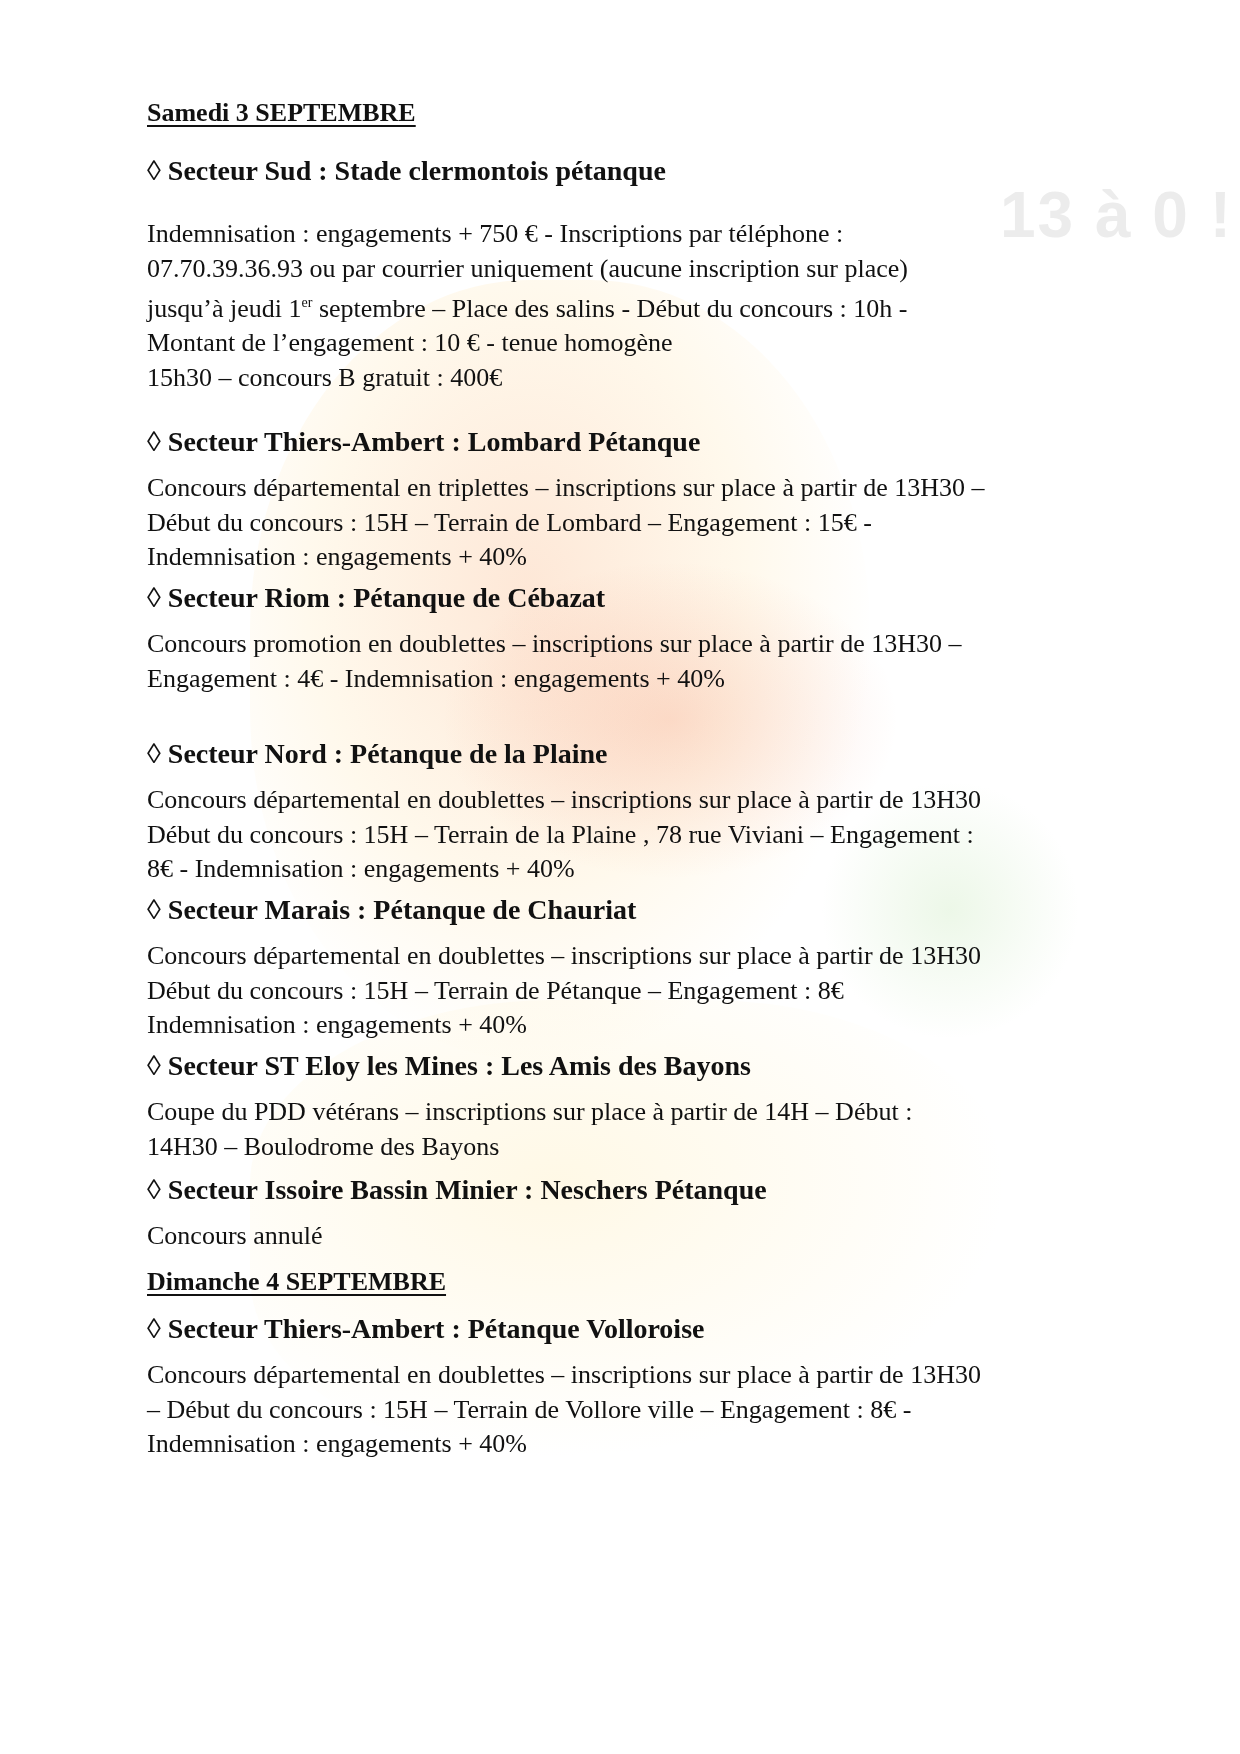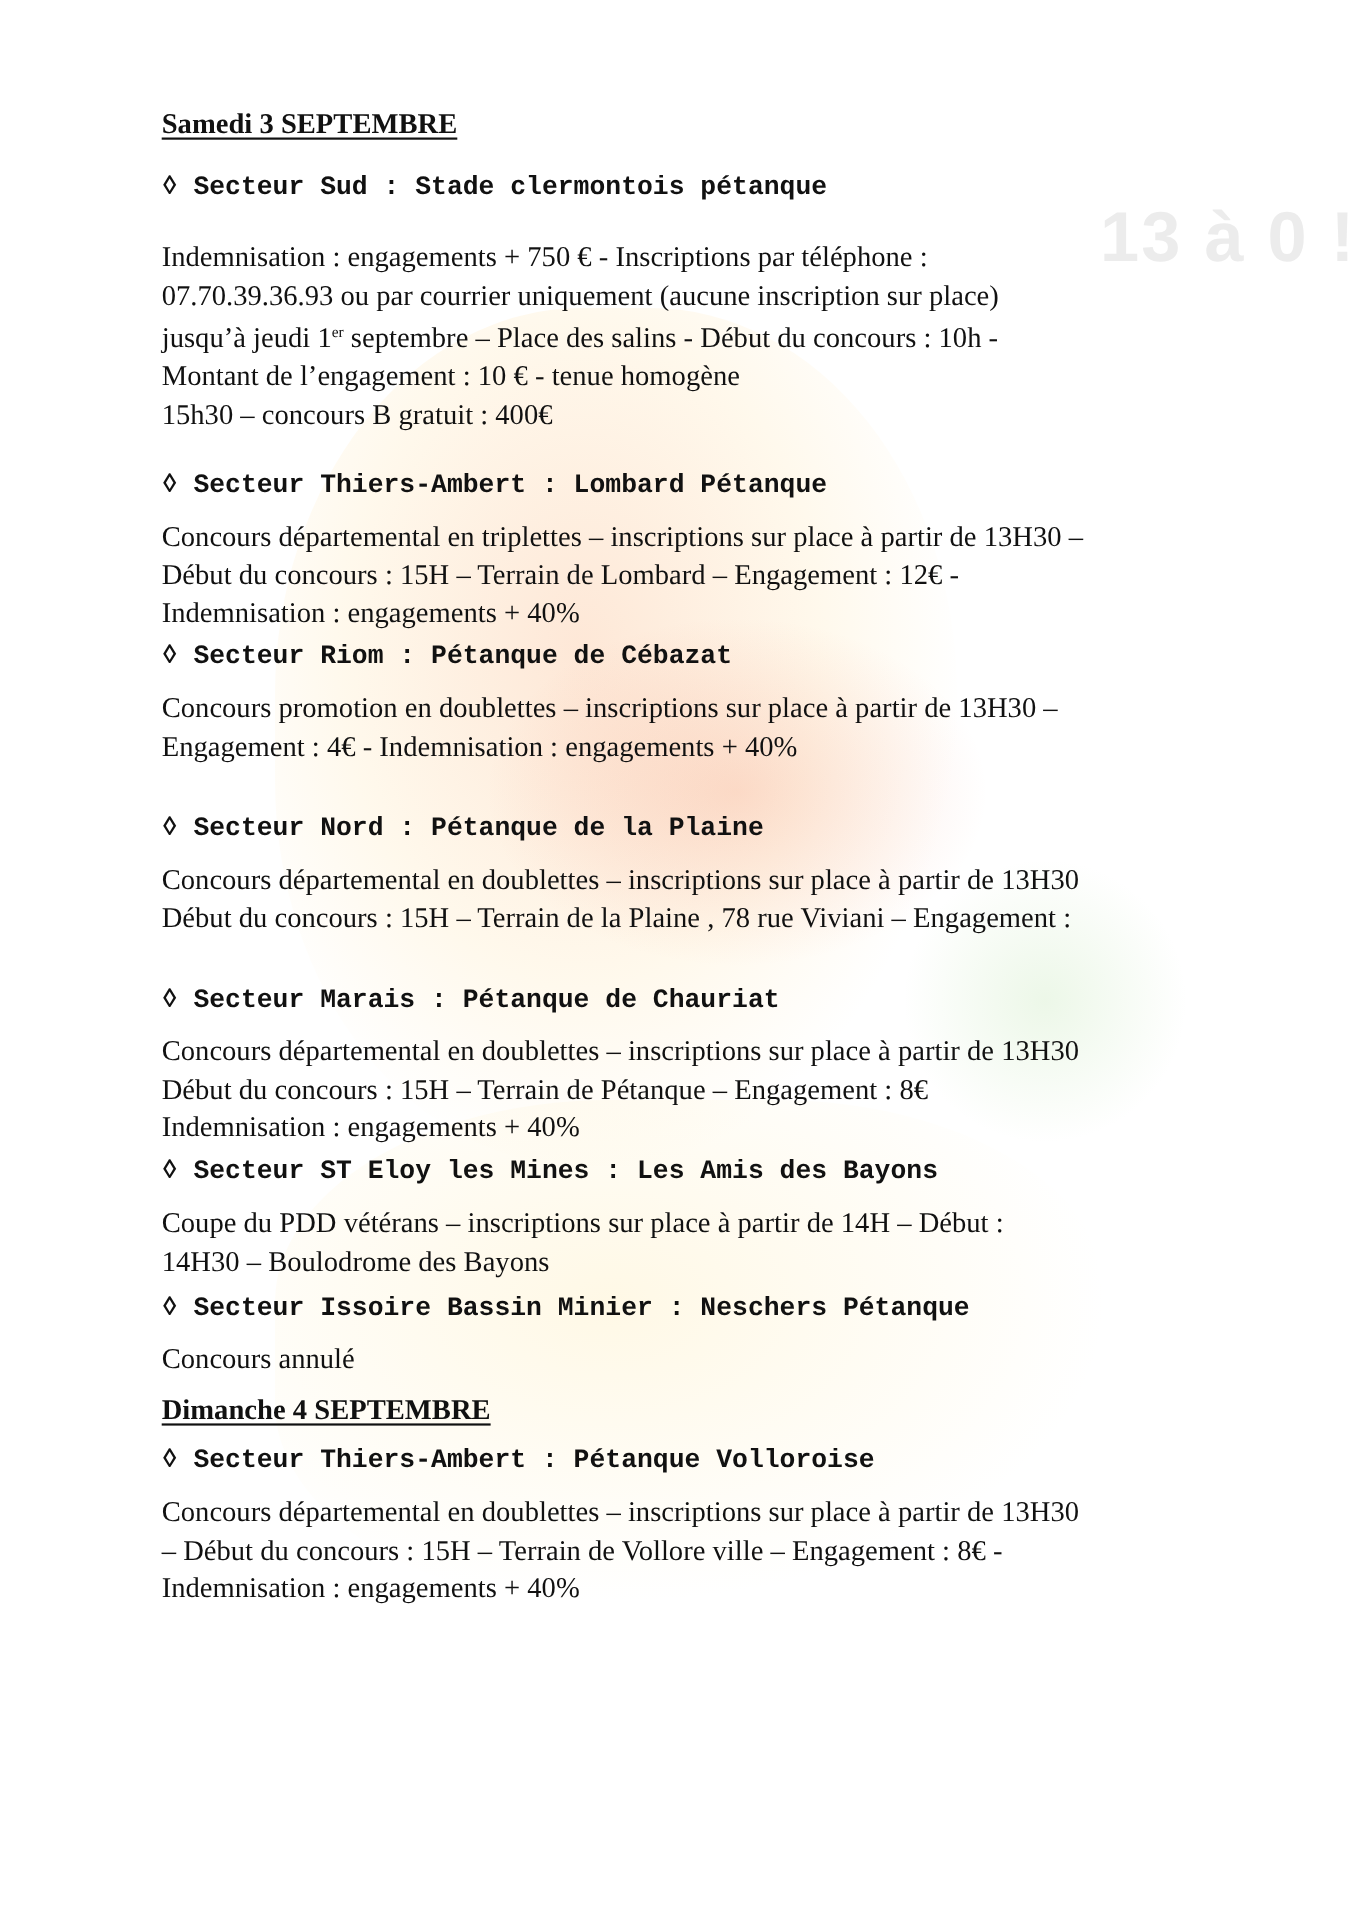--- a/index.html
+++ b/index.html
@@ -17,21 +17,21 @@
   .wm-blob3 { left:250px; top:1000px; width:760px; height:460px; border-radius:40%;
     background:radial-gradient(ellipse at 40% 40%, rgba(255,225,140,0.22), rgba(255,255,255,0) 70%); }
   .wm-green { left:820px; top:780px; width:260px; height:260px; border-radius:50%;
     background:radial-gradient(circle, rgba(170,220,150,0.22), rgba(255,255,255,0) 70%); }
   .wm-text { left:1000px; top:178px; font-family:"Liberation Sans", sans-serif; font-weight:bold;
     font-size:64px; color:rgba(150,150,150,0.18); letter-spacing:2px; }
 
   .page { position:absolute; left:147px; top:96px; width:960px; }
   .day { font-weight:bold; font-size:26px; text-decoration:underline; text-decoration-thickness:2px;
     text-underline-offset:4px; line-height:34px; margin:0; }
-  .sector { font-weight:bold; font-size:24px; line-height:34px; margin:0;font-family:Liberation Mono, monospace; }
+  .sector { font-weight:bold; font-size:28px; line-height:34px; margin:0; }
   .body { font-size:26px; line-height:34.5px; margin:0; }
   .body sup { font-size:14px; }
   .line { display:block; white-space:nowrap; }
 </style>
 </head>
 <body>
 
 <div class="watermark wm-blob1"></div>
 <div class="watermark wm-blob2"></div>
 <div class="watermark wm-blob3"></div>
@@ -53,40 +53,41 @@
     <span class="line">Montant de l’engagement : 10 € - tenue homogène</span>
     <span class="line">15h30 – concours B gratuit : 400€</span>
   </p>
 
   <p class="sector" style="position:absolute; top:329px;">
     <span>◊</span>
     <span>Secteur Thiers-Ambert : Lombard Pétanque</span>
   </p>
   <p class="body" style="position:absolute; top:375px;">
     <span class="line">Concours départemental en triplettes – inscriptions sur place à partir de 13H30 –</span>
-    <span class="line">Début du concours : 15H – Terrain de Lombard – Engagement : 12€ -</span>
+    <span class="line">Début du concours : 15H – Terrain de Lombard – Engagement : 15€ -</span>
     <span class="line">Indemnisation : engagements + 40%</span>
   </p>
 
   <p class="sector" style="position:absolute; top:485px;">
     <span>◊</span>
     <span>Secteur Riom : Pétanque de Cébazat</span>
   </p>
   <p class="body" style="position:absolute; top:531px;">
     <span class="line">Concours promotion en doublettes – inscriptions sur place à partir de 13H30 –</span>
     <span class="line">Engagement : 4€ - Indemnisation : engagements + 40%</span>
   </p>
 
   <p class="sector" style="position:absolute; top:641px;">
     <span>◊</span>
     <span>Secteur Nord : Pétanque de la Plaine</span>
   </p>
   <p class="body" style="position:absolute; top:687px;">
     <span class="line">Concours départemental en doublettes – inscriptions sur place à partir de 13H30</span>
     <span class="line">Début du concours : 15H – Terrain de la Plaine , 78 rue Viviani – Engagement :</span>
+    <span class="line">8€ - Indemnisation : engagements + 40%</span>
   </p>
 
   <p class="sector" style="position:absolute; top:797px;">
     <span>◊</span>
     <span>Secteur Marais : Pétanque de Chauriat</span>
   </p>
   <p class="body" style="position:absolute; top:843px;">
     <span class="line">Concours départemental en doublettes – inscriptions sur place à partir de 13H30</span>
     <span class="line">Début du concours : 15H – Terrain de Pétanque – Engagement : 8€</span>
     <span class="line">Indemnisation : engagements + 40%</span>

